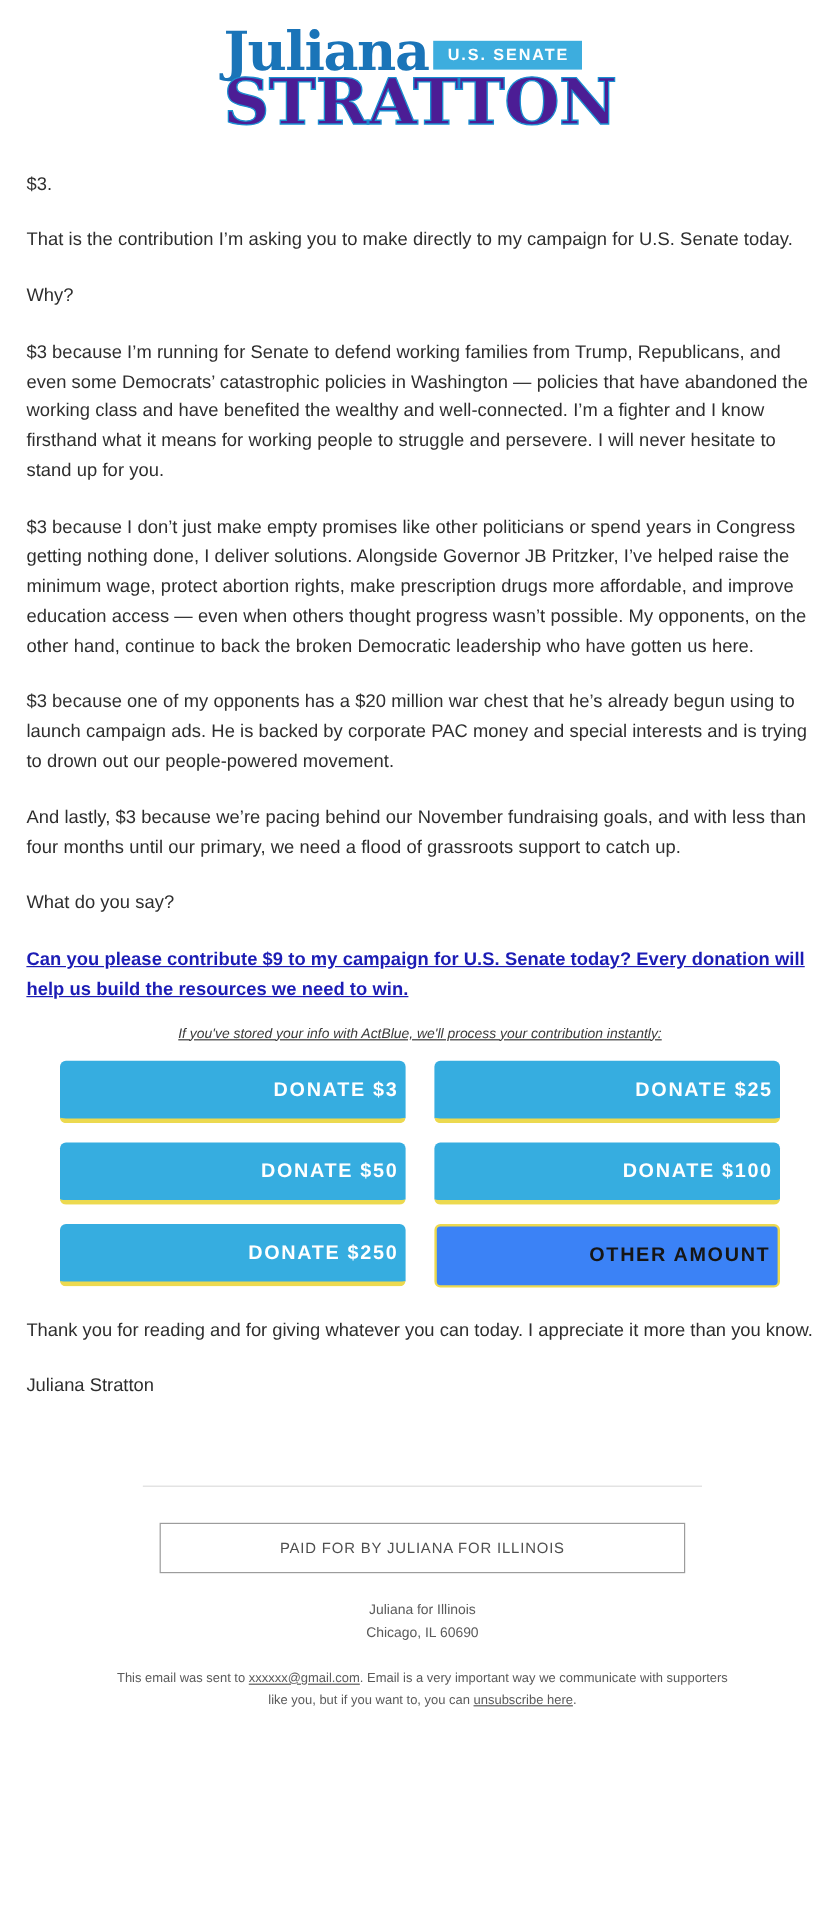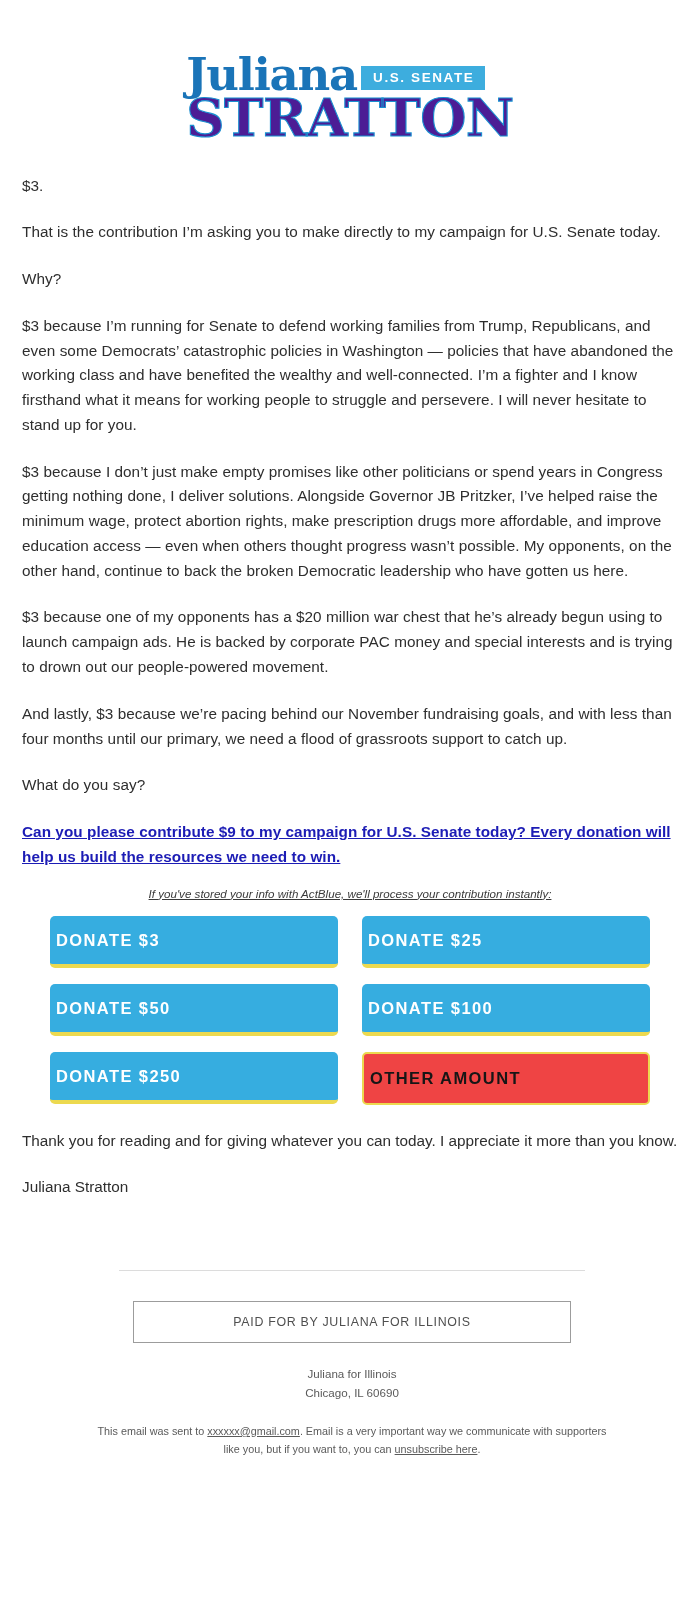--- a/index.html
+++ b/index.html
@@ -19,21 +19,20 @@
     width: 700px;
     box-sizing: border-box;
     background: #ffffff;
     overflow: hidden;
   }
 
   
   .header {
     padding: 22px 0 14px 0;
     text-align: center;
-    margin-top: 32px;
   }
   .logo {
     display: inline-block;
     position: relative;
     text-align: left;
     line-height: 1;
   }
   .logo-row-top {
     display: flex;
     align-items: flex-end;
@@ -117,39 +116,39 @@
   }
   .donate-cell {
     width: 288px;
     margin-bottom: 16px;
     box-sizing: border-box;
   }
   .btn {
     display: block;
     width: 100%;
     box-sizing: border-box;
-    text-align: left;
+    text-align: right;
     font-family: "Liberation Sans", sans-serif;
     font-weight: 700;
     font-size: 16.5px;
     letter-spacing: 1.4px;
     padding: 15px 6px 14px 6px;
     border-radius: 5px;
     cursor: pointer;
     text-decoration: none;
     line-height: 1.15;
   }
   .btn-primary {
     background: #36ade0;
     color: #ffffff;
     border: none;
     border-bottom: 4px solid #ecd94f;
   }
   .btn-secondary {
-    background: #ef4444;
+    background: #3b82f6;
     color: #161616;
     border: 2px solid #ecd94f;
     padding: 15px 6px 15px 6px;
   }
 
   
   .closing {
     padding: 8px 22px 0 22px;
   }
   .closing p {

